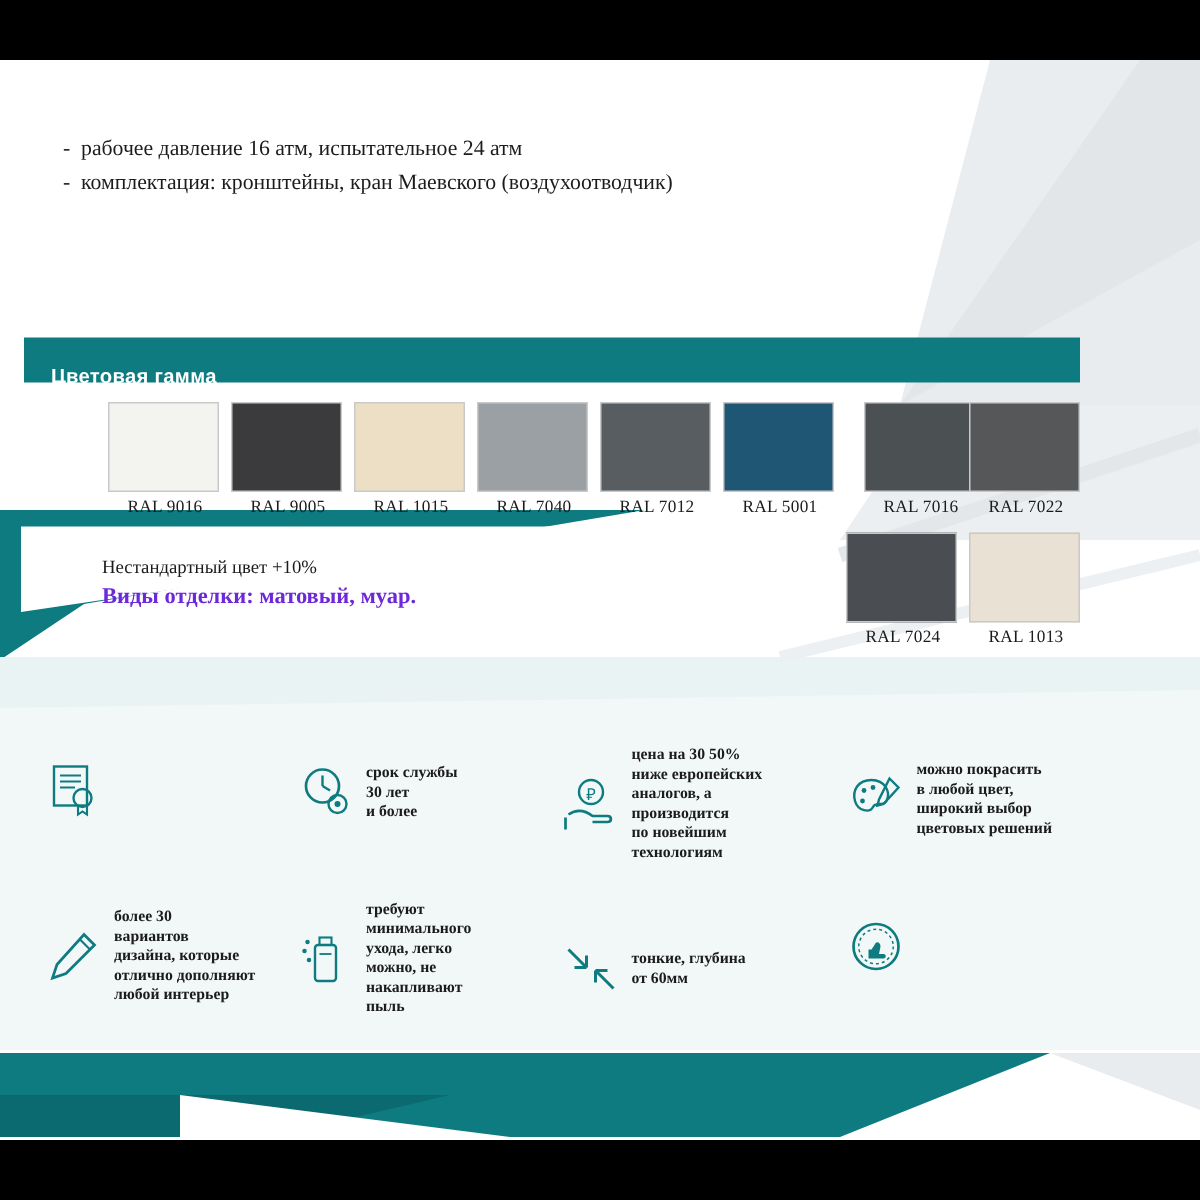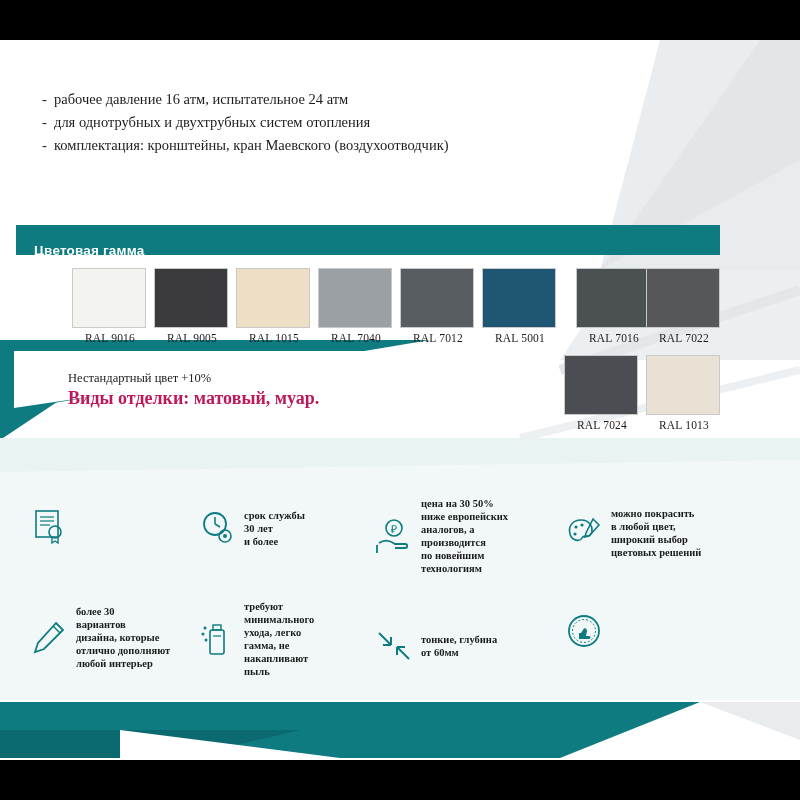--- a/index.html
+++ b/index.html
@@ -104,22 +104,22 @@
     left: 68px;
     top: 329px;
   }
   .notes .n1 {
     font-size: 12.5px;
     color: #1b1b1b;
     font-family: "Liberation Serif", serif;
     line-height: 18px;
   }
   .notes .n2 {
-    font-size: 18px;
-    color: #be185d;
+    font-size: 15px;
+    color: #6d28d9;
     font-weight: bold;
     font-family: "Liberation Serif", serif;
     line-height: 18px;
     margin-top: 2px;
   }
   
   .features {
     position: absolute;
     left: 18px;
     top: 405px;
@@ -173,21 +173,20 @@
       <polygon points="0,690 300,690 180,718 0,718" fill="#0a6a70"></polygon>
       <polygon points="120,690 340,718 120,718" fill="#ffffff"></polygon>
       <polygon points="700,662 800,662 800,700" fill="#e9ecee"></polygon>
 
       <line x1="560" y1="330" x2="800" y2="250" stroke="#e3e7ea" stroke-width="10"></line>
       <line x1="520" y1="398" x2="800" y2="330" stroke="#edf0f2" stroke-width="8"></line>
     </svg>
 
     <div class="spec-list">
       <div class="spec-item"><span class="dash">-</span><span>рабочее давление 16 атм, испытательное 24 атм</span></div>
-      <div class="spec-item"><span class="dash">-</span><span>для однотрубных и двухтрубных систем отопления</span></div>
       <div class="spec-item"><span class="dash">-</span><span>комплектация: кронштейны, кран Маевского (воздухоотводчик)</span></div>
     </div>
 
     <div class="gamma-banner">
       <div class="title">Цветовая гамма</div>
     </div>
 
     <div class="swatch-row">
       <div class="swatch" style="left:72px; top:228px;">
         <div class="chip" id="chip0" style="background: rgb(243, 244, 240);"></div>
@@ -332,21 +331,21 @@
             <line x1="15" y1="16" x2="23" y2="16" stroke="#0d7b80" stroke-width="1.2"></line>
             <circle cx="7" cy="8" r="1.5" fill="#0d7b80"></circle>
             <circle cx="5" cy="14" r="1.5" fill="#0d7b80"></circle>
             <circle cx="8" cy="20" r="1.5" fill="#0d7b80"></circle>
           </svg>
         </div>
         <div class="ftext">
           <div>требуют</div>
           <div>минимального</div>
           <div>ухода, легко</div>
-          <div>гамма, не</div>
+          <div>можно, не</div>
           <div>накапливают</div>
           <div>пыль</div>
         </div>
       </div>
 
       <div class="feature" style="left:355px; top:180px;">
         <div class="ficon">
           <svg width="38" height="38" viewBox="0 0 38 38">
             <path d="M4 6 L16 18" stroke="#0d7b80" stroke-width="2"></path>
             <path d="M16 18 L16 10 M16 18 L8 18" stroke="#0d7b80" stroke-width="2" fill="none"></path>

